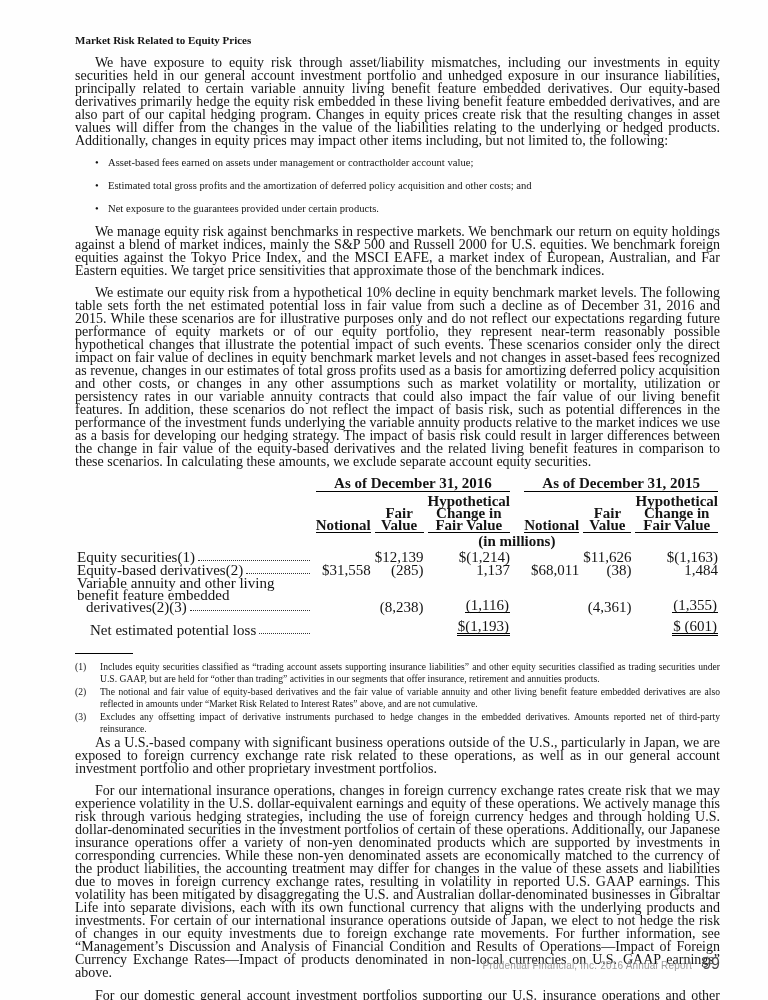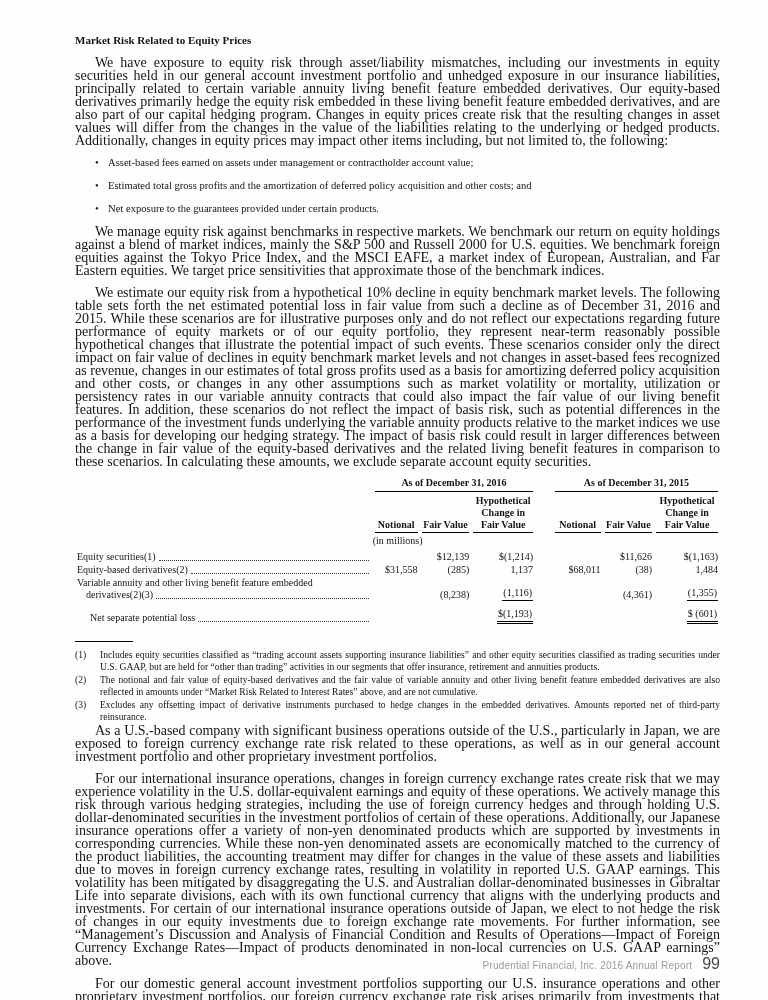--- a/index.html
+++ b/index.html
@@ -34,41 +34,41 @@
     position:relative;
     padding-left:33px;
     font-size:10.6px;line-height:13px;
     margin-bottom:10px;
   }
   .bullet .mark{position:absolute;left:20px;top:0;}
   
   table.fin{
     border-collapse:collapse;
     width:100%;
-    font-size:10px;line-height:12px;
+    font-size:15px;line-height:12px;
     margin:3px 0 4px 0;
   }
   table.fin td{padding:0 2px;vertical-align:bottom;}
   td.lblcol{width:298px;padding-left:0;}
   td.gapcol{width:14px;}
   col.n16{width:47px;}col.f16{width:52px;}col.h16{width:64px;}
   col.n15{width:50px;}col.f15{width:52px;}col.h15{width:66px;}
   .grp{
     display:block;text-align:center;font-weight:bold;
     border-bottom:1.5px solid #000;
     padding:0 0 2px 0;
   }
   tr.grprow td{padding-bottom:3px;}
   .colh{
     font-weight:bold;text-align:center;
     border-bottom:1px solid #000;
     padding-bottom:1px;
   }
   tr.units td{
-    font-weight:normal;
+    text-align:center;font-weight:bold;
     padding:2px 0 3px 0;
   }
   td.num{text-align:right;white-space:nowrap;}
   .lblflex{display:flex;align-items:flex-end;}
   .lblflex .txt{white-space:nowrap;}
   .lblflex .dots{
     flex:1;
     border-bottom:1.5px dotted #333;
     margin:0 2px 2px 3px;
     height:1px;
@@ -216,21 +216,21 @@
         <td class="num">(8,238)</td>
         <td class="num"><span class="ul">(1,116)</span></td>
         <td class="gapcol"></td>
         <td class="num"></td>
         <td class="num">(4,361)</td>
         <td class="num"><span class="ul">(1,355)</span></td>
       </tr>
       <tr class="row net">
         <td class="lblcol">
           <div class="lblflex indent2">
-            <span class="txt">Net separate potential loss</span>
+            <span class="txt">Net estimated potential loss</span>
             <span class="dots"></span>
           </div>
         </td>
         <td class="num"></td>
         <td class="num"></td>
         <td class="num"><span class="dul">$(1,193)</span></td>
         <td class="gapcol"></td>
         <td class="num"></td>
         <td class="num"></td>
         <td class="num"><span class="dul">$ (601)</span></td>

